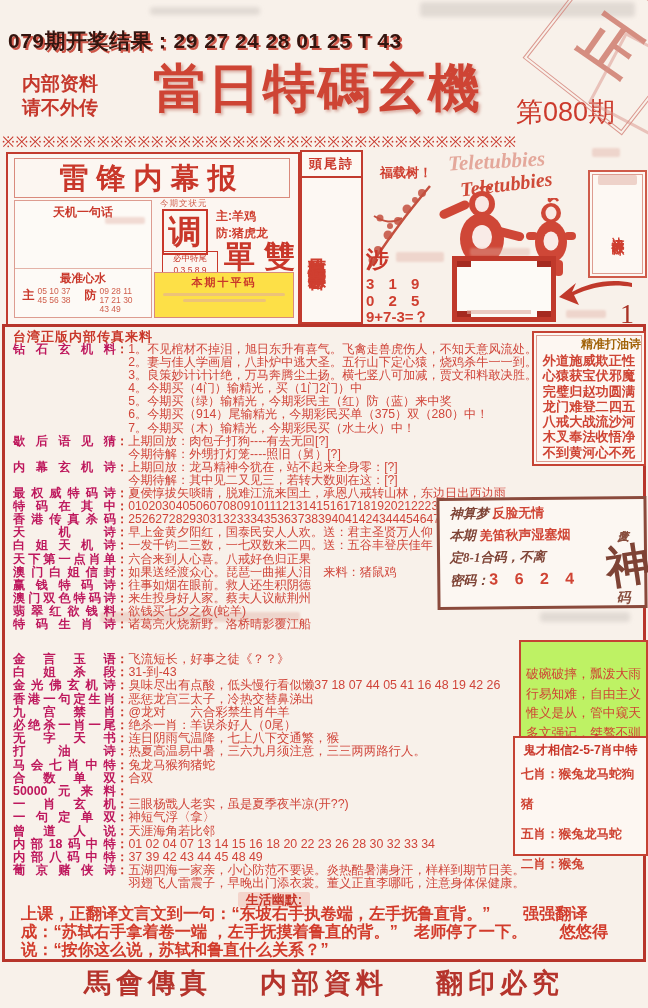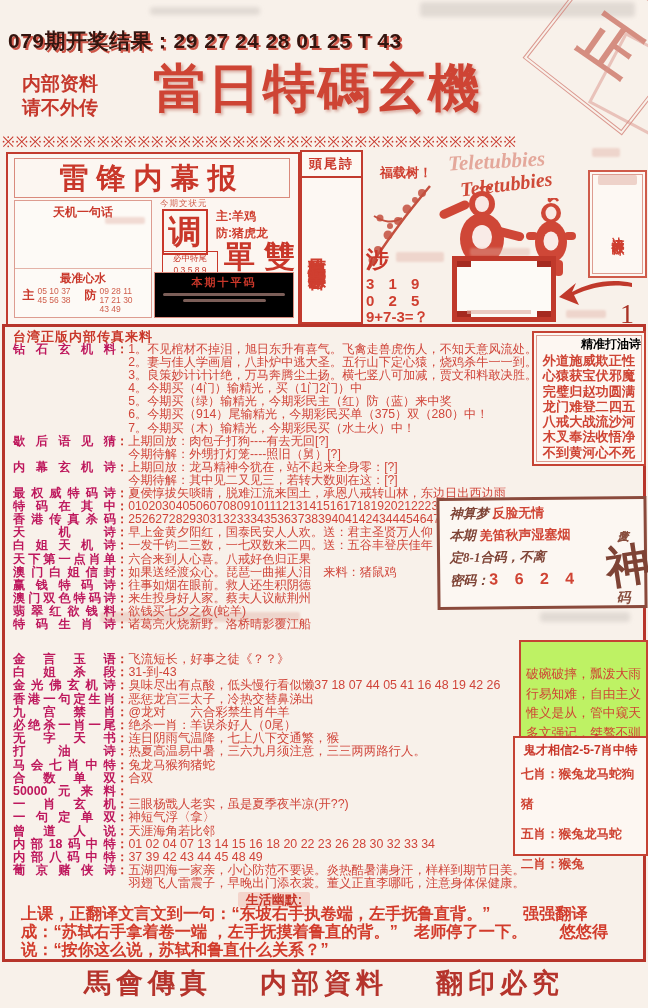--- a/index.html
+++ b/index.html
@@ -39,21 +39,21 @@
   .lf-right{position:absolute;left:146px;top:46px;width:138px;height:70px;}
   .lf-head-sm{position:absolute;left:6px;top:-2px;font-size:8.5px;color:#d0604e;letter-spacing:1px;}
   .lf-char-box{position:absolute;left:8px;top:9px;width:42px;height:42px;border:2px solid #c9372a;
                text-align:center;font-size:33px;line-height:42px;font-weight:bold;color:#c9372a;
                font-family:"Liberation Serif",serif;}
   .lf-zhufang{position:absolute;left:62px;top:8px;font-size:12px;font-weight:bold;color:#cf3f30;line-height:17px;white-space:nowrap;}
   .lf-danshuang{position:absolute;left:70px;top:36px;font-size:31px;font-weight:bold;letter-spacing:9px;
                 color:#c9372a;font-family:"Liberation Serif",serif;white-space:nowrap;}
   .lf-bizhong{position:absolute;left:8px;top:51px;width:54px;height:26px;border:1px solid #c9372a;
               text-align:center;font-size:8.5px;color:#c9372a;line-height:12px;}
-  .lf-pingma{position:absolute;left:146px;top:118px;width:138px;height:44px;border:1px solid #d98a7c;background:#000000;}
+  .lf-pingma{position:absolute;left:146px;top:118px;width:138px;height:44px;border:1px solid #d98a7c;background:#fde047;}
   .lf-pingma-title{text-align:center;font-size:11px;font-weight:bold;color:#c9372a;margin-top:2px;letter-spacing:2px;}
   .lf-pingma .bar{height:3px;background:#e0aca0;opacity:.55;margin:3px 8px;border-radius:2px;filter:blur(.5px);}
   
   .touwei{left:300px;top:150px;width:59px;height:170px;border:2px solid #c23b2e;background:#fdf8f3;}
   .tw-head{height:24px;border-bottom:2px solid #c23b2e;text-align:center;font-size:13px;line-height:24px;
            font-weight:bold;letter-spacing:2px;color:#c9372a;font-family:"Liberation Serif",serif;}
   .tw-body{height:142px;writing-mode:vertical-rl;display:flex;justify-content:center;
            font-size:18px;font-weight:bold;color:#cf3f30;letter-spacing:1px;padding-top:2px;}
   .tw-body span{margin:0 3px;}
   
@@ -87,21 +87,21 @@
   .row{display:flex;align-items:flex-start;}
   .lbl{flex:0 0 103px;font-weight:bold;color:#be185d;text-align:justify;text-align-last:justify;}
   .colon{flex:0 0 auto;font-weight:bold;color:#c9372a;}
   .vals{display:flex;flex-direction:column;color:#d0453a;}
   .val-line{white-space:nowrap;}
   .upper-rows{left:13px;top:343px;width:516px;font-size:12.2px;line-height:13.1px;}
   .lower-rows{left:13px;top:653px;width:505px;font-size:12.4px;line-height:13.2px;}
   
   .poem-box{left:532px;top:331px;width:110px;height:131px;border:2px solid #c54334;background:#fdf7f2;
             box-shadow:inset 0 0 0 2px #fdf7f2,inset 0 0 0 3px #dd9c90;}
-  .poem-title{text-align:center;font-size:12px;font-weight:bold;color:#000000;margin-top:3px;padding-left:44px;}
+  .poem-title{text-align:center;font-size:12px;font-weight:bold;color:#a16207;margin-top:3px;padding-left:44px;}
   .poem-lines{font-size:13.2px;line-height:15.3px;color:#cf4434;text-align:center;font-weight:bold;}
   .dream-box{left:437px;top:497px;width:204px;height:106px;border:3px solid #8a4a3c;background:#fcf7f2;
              transform:rotate(-.6deg);}
   .dream-line{margin:4px 0 0 10px;font-size:13px;white-space:nowrap;}
   .dream-line .dl{color:#7e4335;font-weight:bold;font-family:"Liberation Serif",serif;font-style:italic;}
   .dream-line .dv{color:#d04434;font-weight:bold;}
   .dream-code{font-size:16px;letter-spacing:6px;}
   .dream-side{position:absolute;right:4px;top:2px;width:34px;text-align:center;}
   .dream-side .ds1{writing-mode:vertical-rl;font-size:11px;color:#8a5040;font-style:italic;font-weight:bold;height:40px;}
   .dream-side .ds2{font-size:44px;line-height:44px;font-weight:bold;color:#7e4335;
@@ -129,20 +129,21 @@
   <div class="smg" style="left:150px;top:7px;width:110px;height:8px;"></div>
   <div class="smg" style="left:540px;top:612px;width:90px;height:10px;"></div>
   <div class="sm" style="left:100px;top:612px;width:200px;height:10px;"></div>
 
   <div class="abs result-line">079期开奖结果：29 27 24 28 01 25 T 43</div>
   <div class="abs confidential">
     <div>内部资料</div>
     <div>请不外传</div>
   </div>
   <div class="abs main-title">當日特碼玄機</div>
+  <div class="abs issue">第080期</div>
   <div class="abs sep-row">※※※※※※※※※※※※※※※※※※※※※※※※※※※※※※※※※※※※※※</div>
   <div class="abs stamp">
       <span>正</span>
     </div>
   <div class="abs stamp2"></div>
 
   <div class="abs leifeng">
     <div class="lf-title">雷锋内幕报</div>
     <div class="lf-left">
       <div class="lf-tianji">天机一句话</div>

